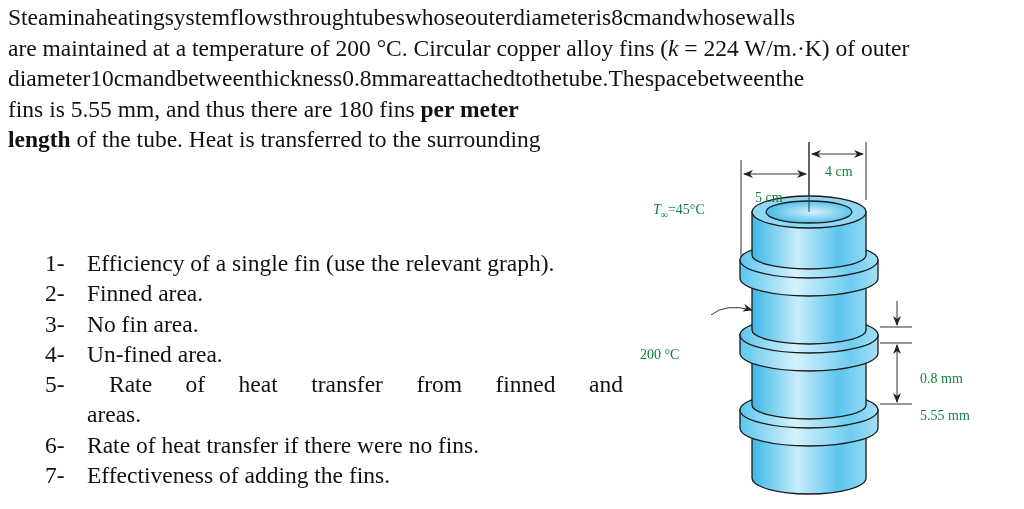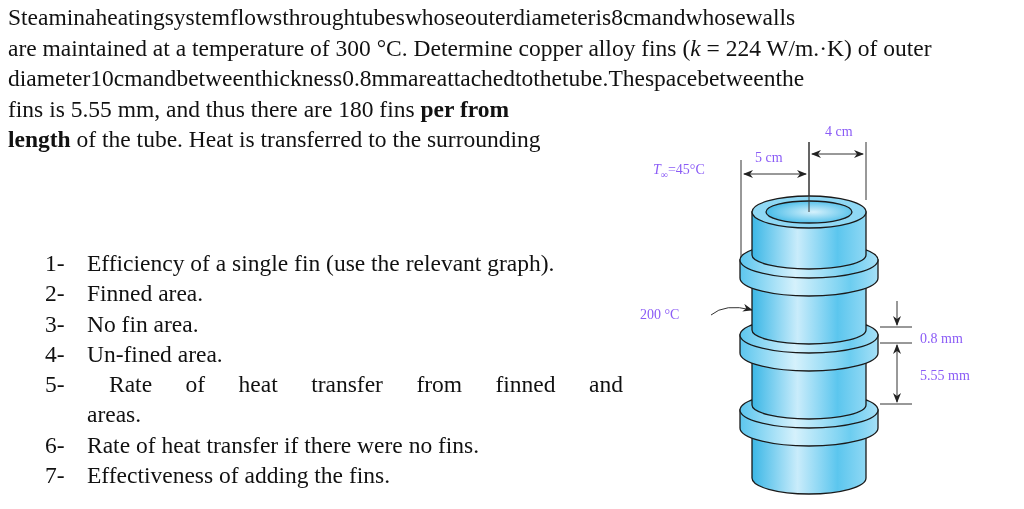--- a/index.html
+++ b/index.html
@@ -11,46 +11,46 @@
   .justify-half { width: 596px; display: flex; justify-content: space-between; }
   b { font-weight: bold; }
   sup { font-size: 14px; vertical-align: 9px; line-height: 0; }
   .list { position: absolute; left: 45px; top: 248px; font-size: 23.5px; line-height: 30.3px; }
   .list .item { display: flex; white-space: nowrap; }
   .list .num { width: 42px; }
   .list .text { width: 514px; }
   .list .text.just { display: flex; justify-content: space-between; margin-left: 22px; }
   .list .cont { padding-left: 42px; }
   .fig { position: absolute; left: 615px; top: 110px; width: 409px; height: 399px; }
-  .lbl { position: absolute; font-size: 14px; white-space: nowrap; color: #8b5cf6; }
+  .lbl { position: absolute; font-size: 14px; white-space: nowrap; color: #15803d; margin-top: 40px; }
 </style>
 </head>
 <body>
 
 <div class="para">
   <span class="line justify-full" id="l0"><span>Steam</span><span>in</span><span>a</span><span>heating</span><span>system</span><span>flows</span><span>through</span><span>tubes</span><span>whose</span><span>outer</span><span>diameter</span><span>is</span><span>8</span><span>cm</span><span>and</span><span>whose</span><span>walls</span></span>
   <span class="line justify-full">
     <span>are</span>
     <span>maintained</span>
     <span>at</span>
     <span>a</span>
     <span>temperature</span>
-    <span>of 300</span>
+    <span>of 200</span>
     <span>°C.</span>
-    <span>Determine</span>
+    <span>Circular</span>
     <span>copper</span>
     <span>alloy</span>
     <span>fins</span>
     <span>(<i>k</i><span> = 224 W/m.·K)</span></span>
     <span>of outer</span>
   </span>
   <span class="line justify-full" id="l2"><span>diameter</span><span>10</span><span>cm</span><span>and</span><span>between</span><span>thickness</span><span>0.8</span><span>mm</span><span>are</span><span>attached</span><span>to</span><span>the</span><span>tube.</span><span>The</span><span>space</span><span>between</span><span>the</span></span>
   <span class="line">
     <span>fins is 5.55 mm, and thus there are 180 fins</span>
-    <b>per from</b>
+    <b>per meter</b>
   </span>
   <span class="line">
     <b>length</b>
     <span>of the tube. Heat is transferred to the surrounding</span>
   </span>
 </div>
 
 <div class="list">
   <div class="item">
     <span class="num">1-</span>

